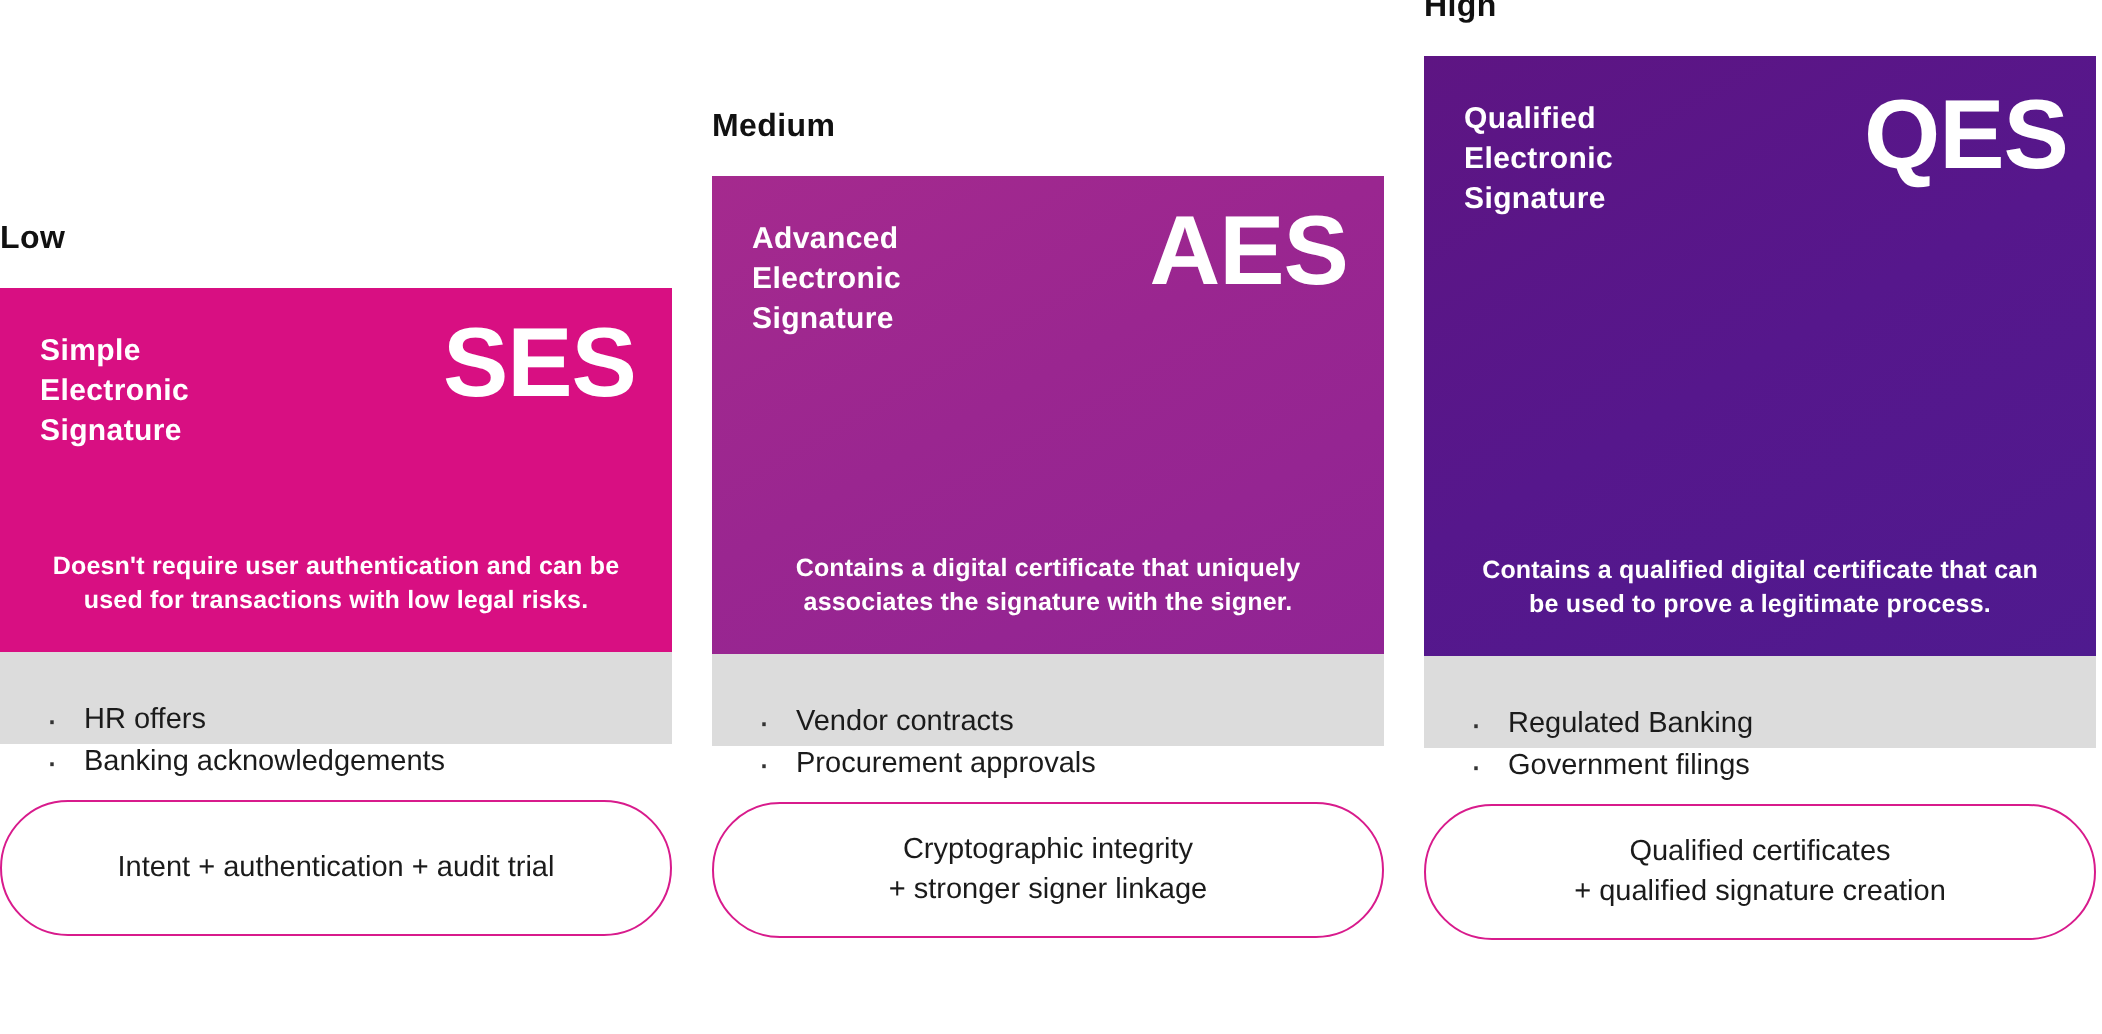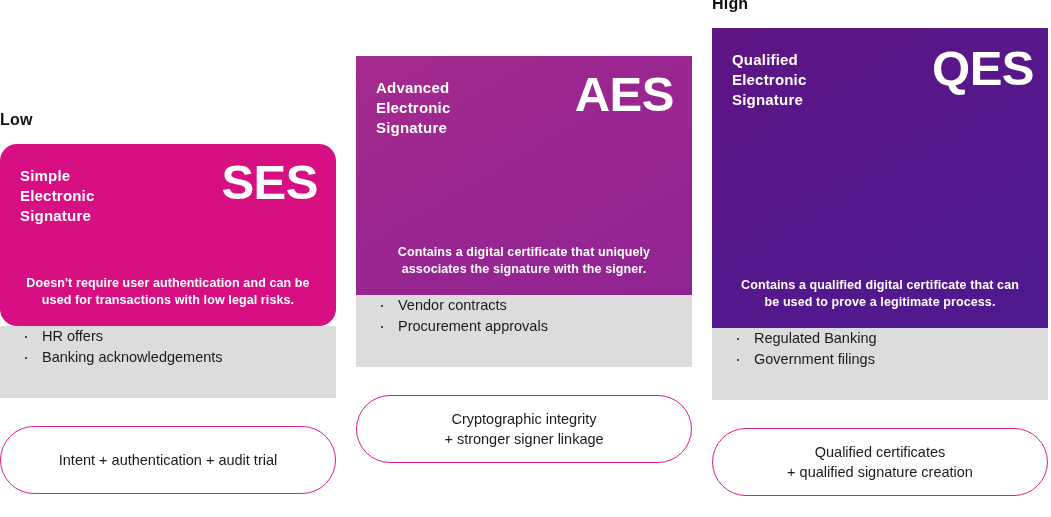--- a/index.html
+++ b/index.html
@@ -42,21 +42,21 @@
 
   
   .hero {
     position: relative;
     box-sizing: border-box;
     padding: 22px 20px 16px 20px;
     color: #ffffff;
     display: flex;
     flex-direction: column;
   }
-  .hero-low    { height: 182px; background: #D80F82; border-radius: 17px; }
+  .hero-low    { height: 182px; background: #D80F82; }
   .hero-medium { height: 239px; background: linear-gradient(150deg, #A52A8E 0%, #9A2690 45%, #902494 100%); }
   .hero-high   { height: 300px; background: linear-gradient(150deg, #5E1583 0%, #56178C 50%, #4F1A8F 100%); }
 
   .hero-title {
     font-size: 15px;
     font-weight: bold;
     line-height: 1.32;
     letter-spacing: 0.2px;
     white-space: pre-line;
     margin: 0;
@@ -82,22 +82,22 @@
     line-height: 1.42;
     letter-spacing: 0.1px;
     max-width: 305px;
     text-align: center;
   }
 
   
   .examples {
     background: #DCDCDC;
     box-sizing: border-box;
-    padding: 0 18px 14px 18px;
-    height: 72px;
+    padding: 24px 18px 14px 18px;
+    height: 46px;
   }
   .examples ul {
     list-style: none;
     margin: 0;
     padding: 0;
   }
   .examples li {
     position: relative;
     padding-left: 24px;
     font-size: 14.5px;
@@ -157,20 +157,21 @@
         <li>Banking acknowledgements</li>
       </ul>
     </div>
 
     <div class="pill">
       <span>Intent + authentication + audit trial</span>
     </div>
   </div>
 
   <div class="column col-medium" style="top:56px;">
+    <div class="tier-label">Medium</div>
 
     <div class="hero hero-medium">
       <div class="hero-title">Advanced
 Electronic
 Signature</div>
       <div class="hero-acronym">AES</div>
       <div class="hero-desc">Contains a digital certificate that uniquely associates the signature with the signer.</div>
     </div>
 
     <div class="examples">

